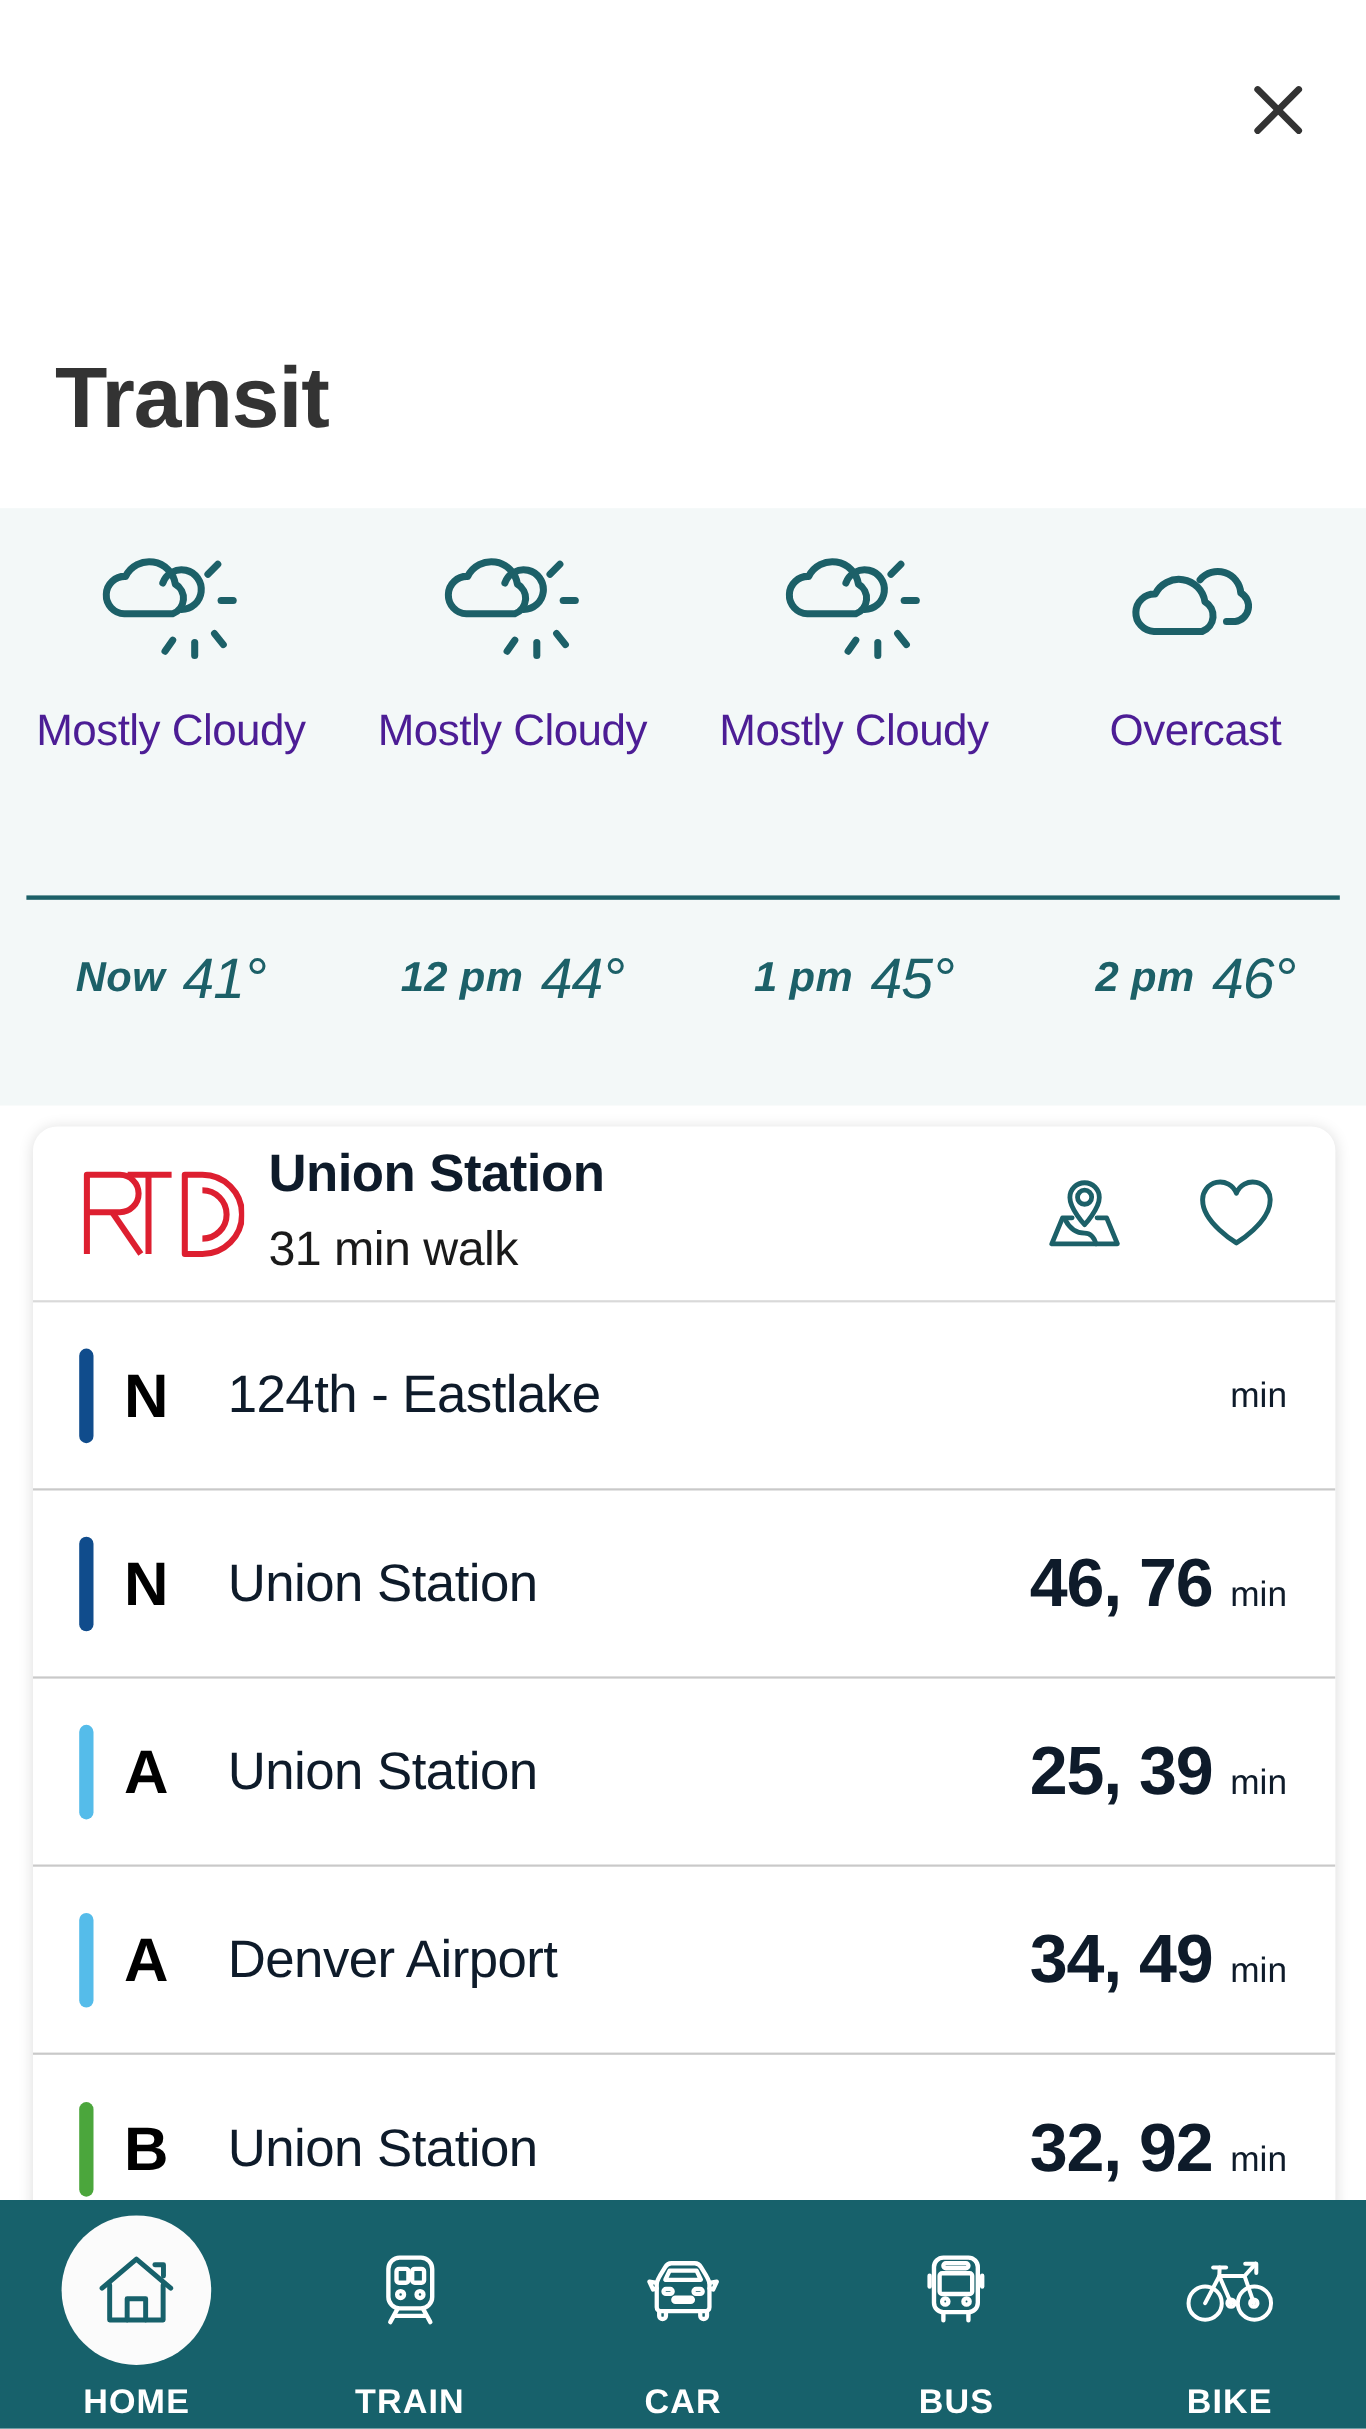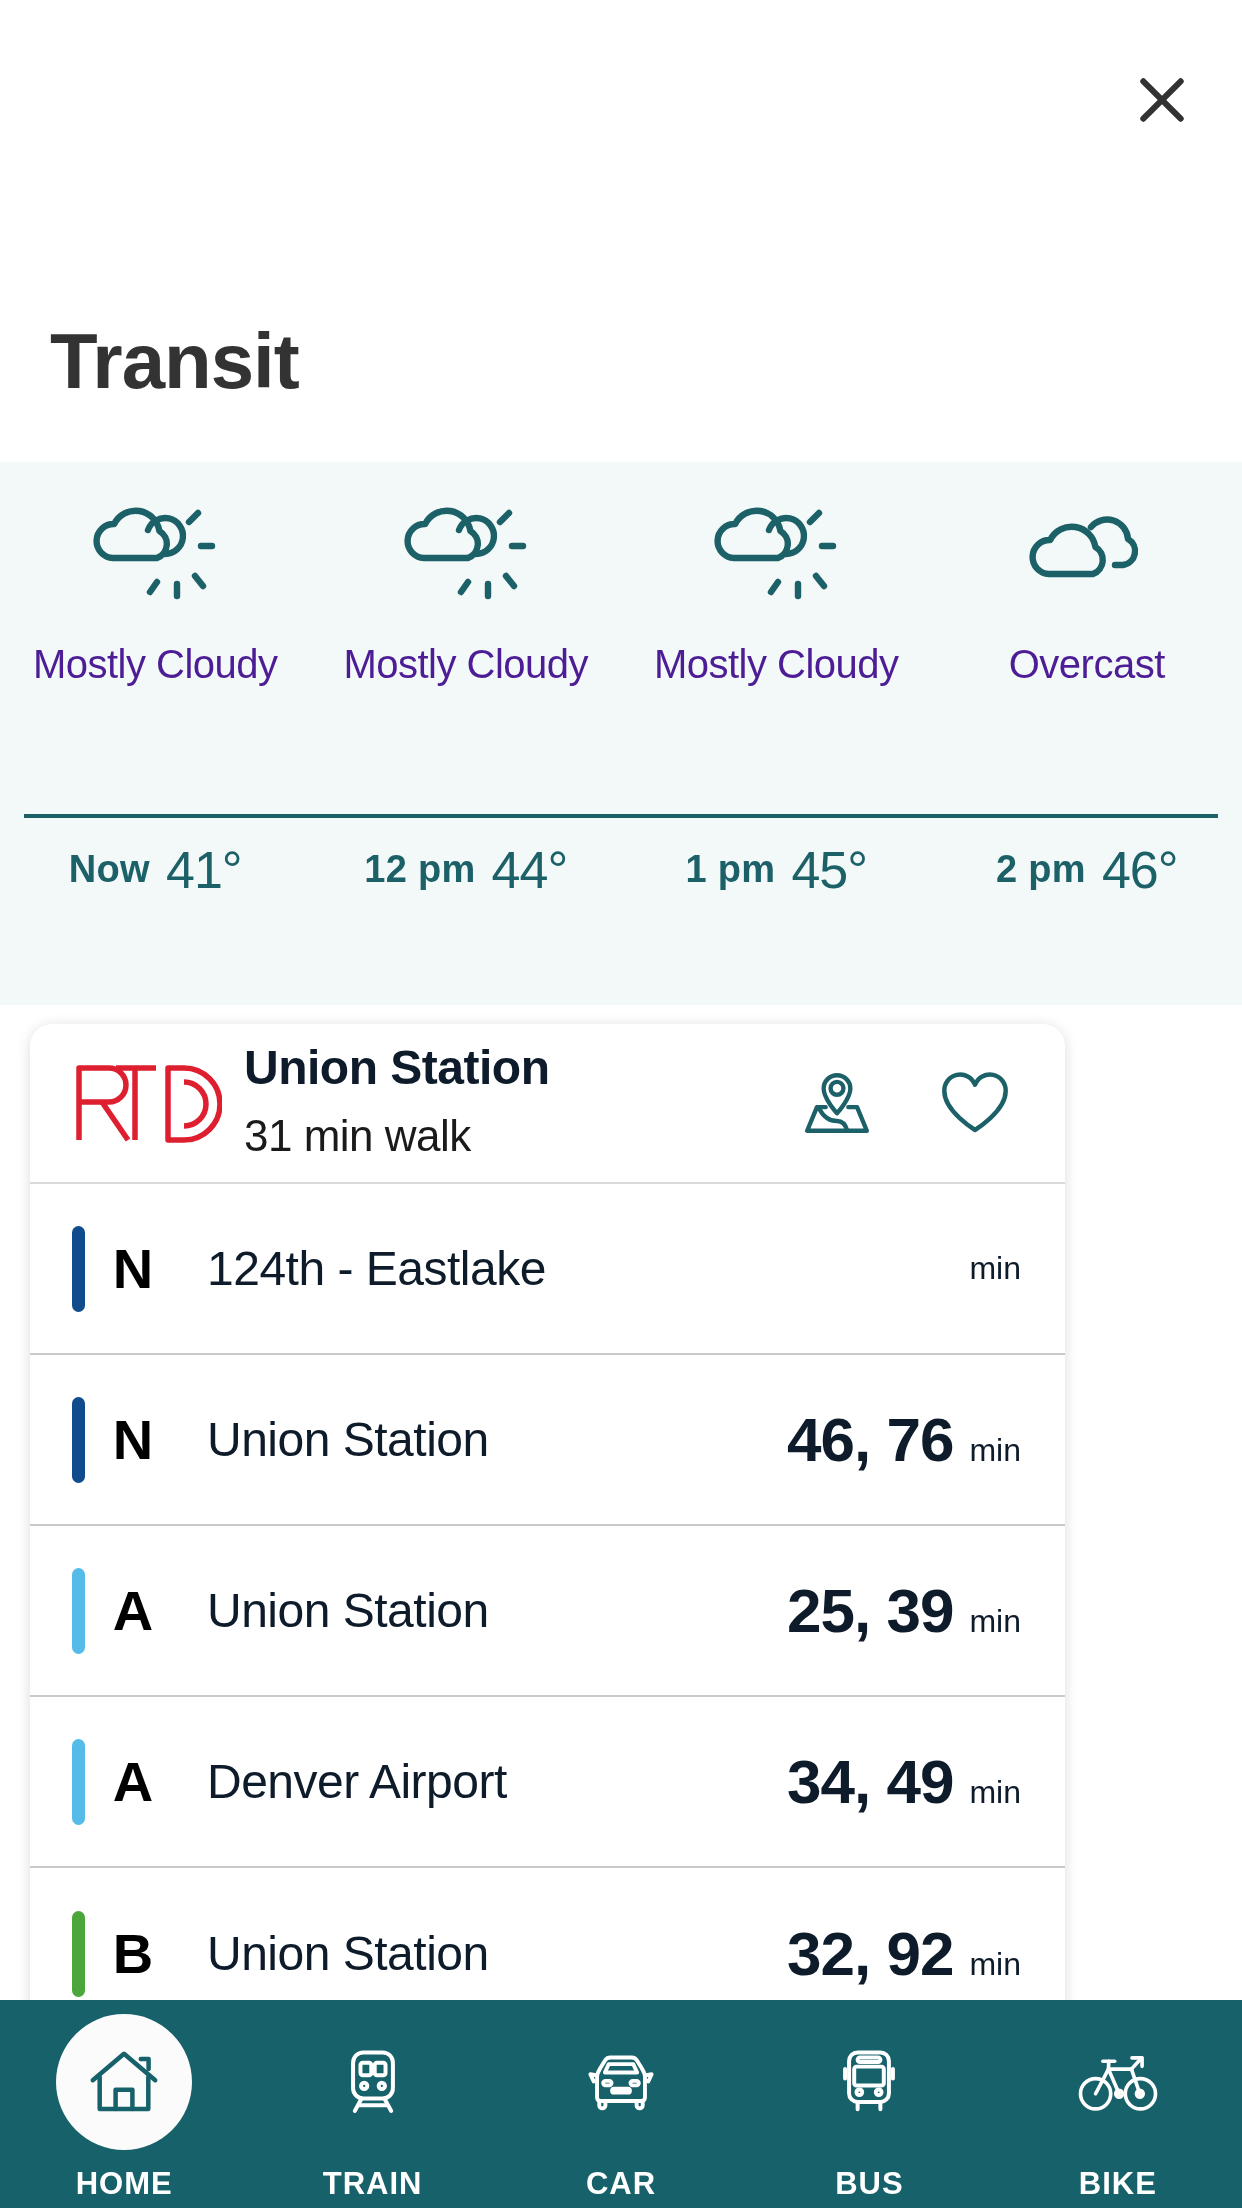--- a/index.html
+++ b/index.html
@@ -93,24 +93,25 @@
     position: absolute;
     left: 24px;
     right: 24px;
     top: 352px;
     height: 4px;
     background: #1c6068;
   }
 
   .weather-times {
     position: absolute;
-    top: 340px; left: 0;
+    top: 360px; left: 0;
     width: 1242px;
     height: 135px;
     display: flex;
+    font-style: italic;
   }
   .time-col {
     flex: 1 1 0;
     display: flex;
     align-items: center;
     justify-content: center;
     gap: 16px;
   }
   .time-hour {
     font-size: 38px;
@@ -123,21 +124,21 @@
     font-weight: 300;
     color: #1c6068;
     letter-spacing: -1px;
   }
 
   
   .card {
     position: absolute;
     left: 30px;
     top: 1024px;
-    width: 1035px;
+    width: 1184px;
     background: #ffffff;
     border-radius: 22px;
     box-shadow: 0 2px 14px rgba(0,0,0,0.14);
     overflow: hidden;
   }
 
   .card-header {
     display: flex;
     align-items: center;
     height: 160px;

